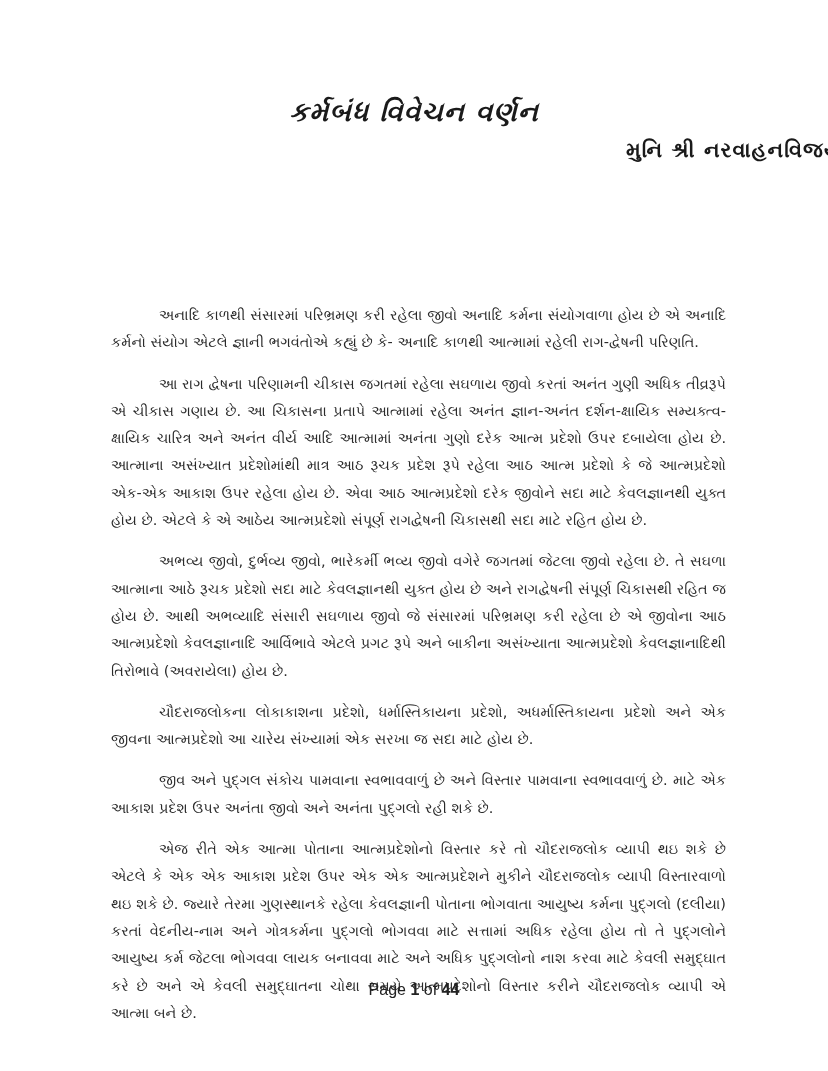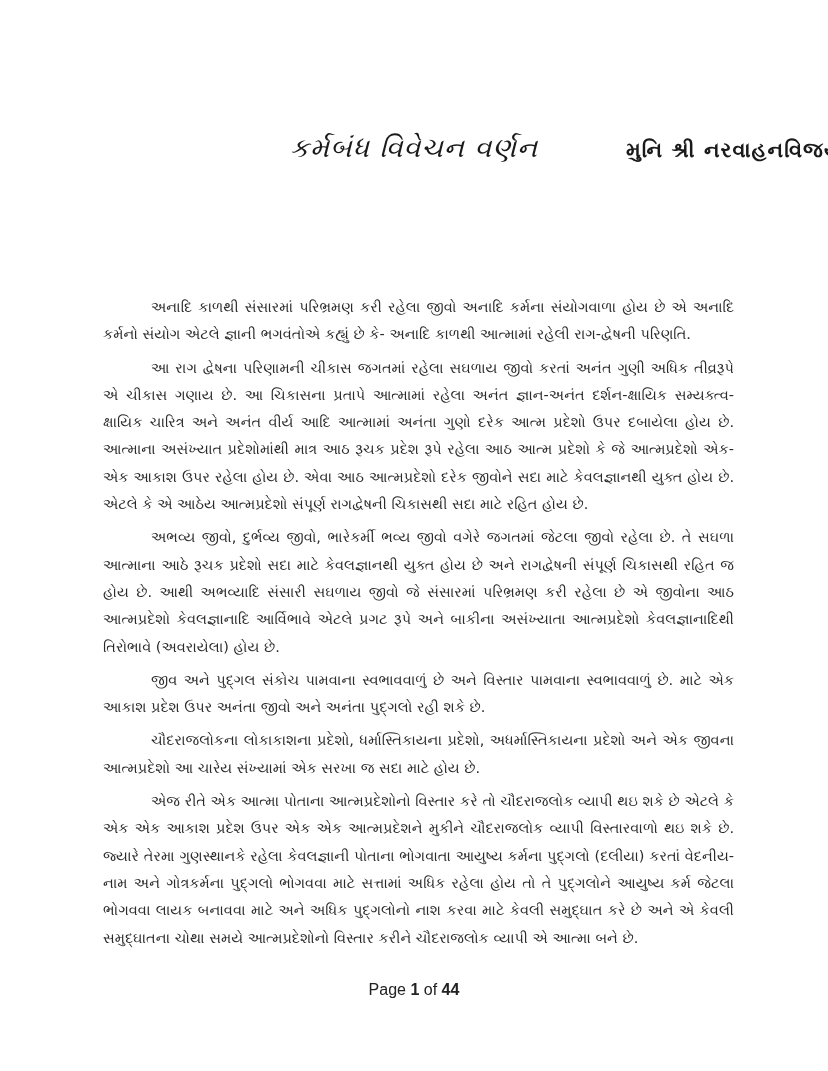--- a/index.html
+++ b/index.html
@@ -1,42 +1,42 @@
 <!DOCTYPE html>
 <html><head>
 <meta charset="utf-8">
 <style>
   html, body { margin: 0; padding: 0; background: #ffffff; }
   body { width: 828px; height: 1071px; position: relative; overflow: hidden;
          font-family: "DejaVu Sans", sans-serif; color: #222; }
   .page { position: absolute; left: 0; top: 0; width: 828px; height: 1071px; background: #fff; }
   .title { position: absolute; left: 0; width: 828px; top: 96px; text-align: center;
-           font-size: 27px; font-weight: normal; font-style: italic; letter-spacing: 1px; color: #1a1a1a; margin-top: 36px; }
+           font-size: 27px; font-weight: bold; font-style: italic; letter-spacing: 1px; color: #1a1a1a; }
   .subtitle { position: absolute; left: 0; width: 828px; top: 138px; text-align: right;
               font-size: 21px; font-weight: bold; color: #1a1a1a; letter-spacing: 1px; padding-left: 40px; }
   .body { position: absolute; left: 97px; top: 288px; width: 643px;
           font-size: 14.5px; line-height: 27.3px; text-align: justify; color: #2a2a2a; }
-  .para { margin: 6px; text-indent: 48px; }
+  .para { margin: 14px; text-indent: 48px; }
   .footer { position: absolute; left: 0; width: 828px; top: 981px; text-align: center;
             font-family: "Liberation Sans", sans-serif; font-size: 16px; color: #222; }
   .footer b { font-weight: bold; }
 </style>
 </head>
 <body>
 
 <div class="page">
   <div class="title">કર્મબંધ વિવેચન વર્ણન</div>
   <div class="subtitle">મુનિ શ્રી નરવાહનવિજયજી</div>
 
   <div class="body">
     <p class="para">અનાદિ કાળથી સંસારમાં પરિભ્રમણ કરી રહેલા જીવો અનાદિ કર્મના સંયોગવાળા હોય છે એ અનાદિ કર્મનો સંયોગ એટલે જ્ઞાની ભગવંતોએ કહ્યું છે કે- અનાદિ કાળથી આત્મામાં રહેલી રાગ-દ્વેષની પરિણતિ.</p>
     <p class="para">આ રાગ દ્વેષના પરિણામની ચીકાસ જગતમાં રહેલા સઘળાય જીવો કરતાં અનંત ગુણી અધિક તીવ્રરૂપે એ ચીકાસ ગણાય છે. આ ચિકાસના પ્રતાપે આત્મામાં રહેલા અનંત જ્ઞાન-અનંત દર્શન-ક્ષાયિક સમ્યક્ત્વ-ક્ષાયિક ચારિત્ર અને અનંત વીર્ય આદિ આત્મામાં અનંતા ગુણો દરેક આત્મ પ્રદેશો ઉપર દબાયેલા હોય છે. આત્માના અસંખ્યાત પ્રદેશોમાંથી માત્ર આઠ રૂચક પ્રદેશ રૂપે રહેલા આઠ આત્મ પ્રદેશો કે જે આત્મપ્રદેશો એક-એક આકાશ ઉપર રહેલા હોય છે. એવા આઠ આત્મપ્રદેશો દરેક જીવોને સદા માટે કેવલજ્ઞાનથી યુક્ત હોય છે. એટલે કે એ આઠેય આત્મપ્રદેશો સંપૂર્ણ રાગદ્વેષની ચિકાસથી સદા માટે રહિત હોય છે.</p>
     <p class="para">અભવ્ય જીવો, દુર્ભવ્ય જીવો, ભારેકર્મી ભવ્ય જીવો વગેરે જગતમાં જેટલા જીવો રહેલા છે. તે સઘળા આત્માના આઠે રૂચક પ્રદેશો સદા માટે કેવલજ્ઞાનથી યુક્ત હોય છે અને રાગદ્વેષની સંપૂર્ણ ચિકાસથી રહિત જ હોય છે. આથી અભવ્યાદિ સંસારી સઘળાય જીવો જે સંસારમાં પરિભ્રમણ કરી રહેલા છે એ જીવોના આઠ આત્મપ્રદેશો કેવલજ્ઞાનાદિ આર્વિભાવે એટલે પ્રગટ રૂપે અને બાકીના અસંખ્યાતા આત્મપ્રદેશો કેવલજ્ઞાનાદિથી તિરોભાવે (અવરાયેલા) હોય છે.</p>
+    <p class="para">ચૌદરાજલોકના લોકાકાશના પ્રદેશો, ધર્માસ્તિકાયના પ્રદેશો, અધર્માસ્તિકાયના પ્રદેશો અને એક જીવના આત્મપ્રદેશો આ ચારેય સંખ્યામાં એક સરખા જ સદા માટે હોય છે.</p>
     <p class="para">જીવ અને પુદ્ગલ સંકોચ પામવાના સ્વભાવવાળું છે અને વિસ્તાર પામવાના સ્વભાવવાળું છે. માટે એક આકાશ પ્રદેશ ઉપર અનંતા જીવો અને અનંતા પુદ્ગલો રહી શકે છે.</p>
-    <p class="para">ચૌદરાજલોકના લોકાકાશના પ્રદેશો, ધર્માસ્તિકાયના પ્રદેશો, અધર્માસ્તિકાયના પ્રદેશો અને એક જીવના આત્મપ્રદેશો આ ચારેય સંખ્યામાં એક સરખા જ સદા માટે હોય છે.</p>
     <p class="para">એજ રીતે એક આત્મા પોતાના આત્મપ્રદેશોનો વિસ્તાર કરે તો ચૌદરાજલોક વ્યાપી થઇ શકે છે એટલે કે એક એક આકાશ પ્રદેશ ઉપર એક એક આત્મપ્રદેશને મુકીને ચૌદરાજલોક વ્યાપી વિસ્તારવાળો થઇ શકે છે. જ્યારે તેરમા ગુણસ્થાનકે રહેલા કેવલજ્ઞાની પોતાના ભોગવાતા આયુષ્ય કર્મના પુદ્ગલો (દલીયા) કરતાં વેદનીય-નામ અને ગોત્રકર્મના પુદ્ગલો ભોગવવા માટે સત્તામાં અધિક રહેલા હોય તો તે પુદ્ગલોને આયુષ્ય કર્મ જેટલા ભોગવવા લાયક બનાવવા માટે અને અધિક પુદ્ગલોનો નાશ કરવા માટે કેવલી સમુદ્ઘાત કરે છે અને એ કેવલી સમુદ્ઘાતના ચોથા સમયે આત્મપ્રદેશોનો વિસ્તાર કરીને ચૌદરાજલોક વ્યાપી એ આત્મા બને છે.</p>
   </div>
 
   <div class="footer">
     <span>Page</span>
     <b>1</b>
     <span>of</span>
     <b>44</b>
   </div>
 </div>

